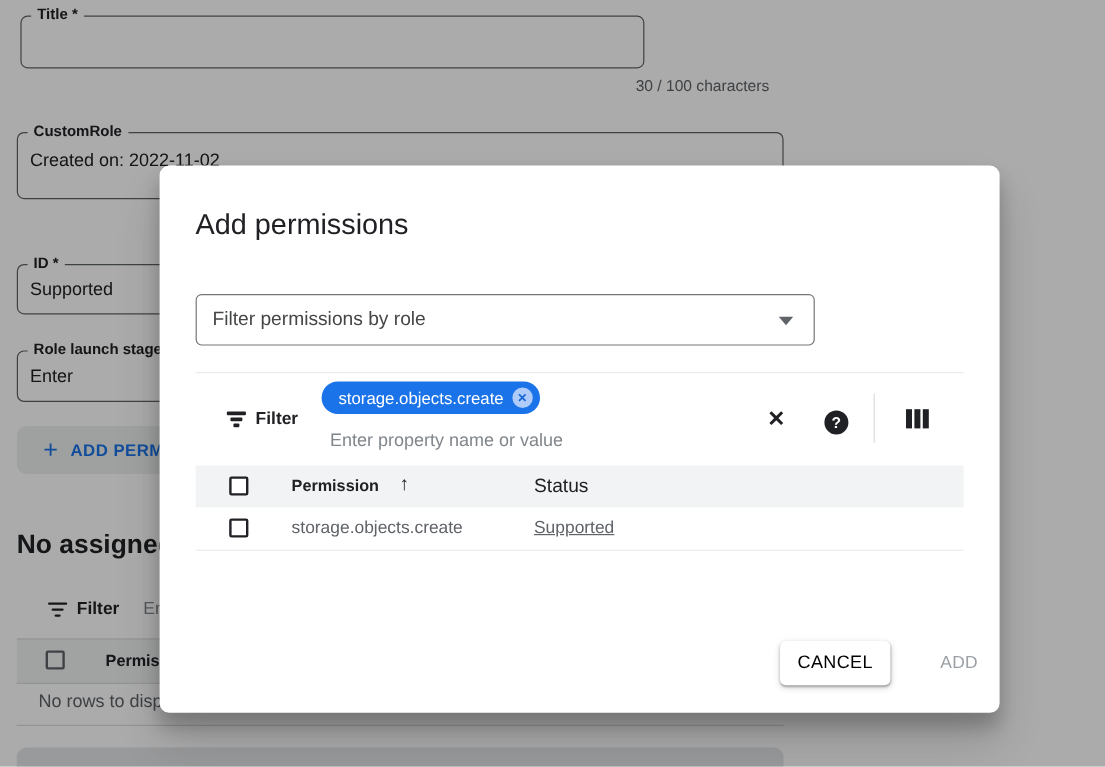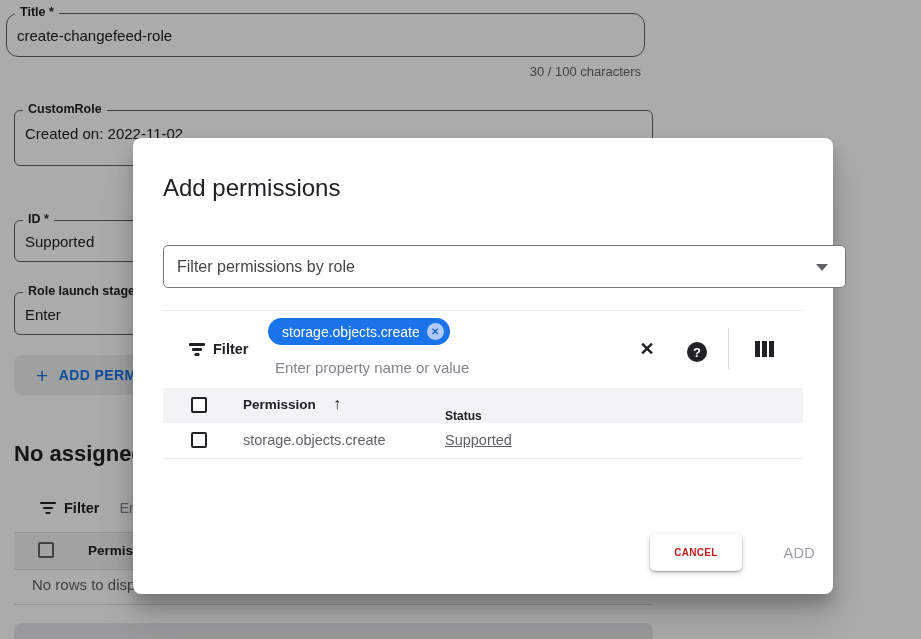--- a/index.html
+++ b/index.html
@@ -60,21 +60,21 @@
   .scrim { position:absolute; inset:0; background:rgba(0,0,0,0.33); }
 
   
   .dialog {
     position:absolute; left:133px; top:138px; width:700px; height:456px;
     background:#fff; border-radius:8px;
     box-shadow:0 11px 15px rgba(0,0,0,.2), 0 24px 38px rgba(0,0,0,.14);
   }
   .dlg-title { position:absolute; left:30px; top:36px; font-size:24px; font-weight:400; color:#202124; }
   .dlg-select {
-    position:absolute; left:30px; top:107px; width:683px; height:43px;
+    position:absolute; left:30px; top:107px; width:516px; height:43px;
     border:1px solid #747775; border-radius:5px; background:#fff; cursor:pointer;
   }
   .dlg-select .ph { position:absolute; left:13px; top:50%; transform:translateY(-50%); font-size:16px; color:#444746; }
   .caret {
     position:absolute; right:17px; top:50%; margin-top:-3px;
     width:0; height:0; border-left:6px solid transparent; border-right:6px solid transparent;
     border-top:7px solid #5f6368;
   }
   .toolbar-line { position:absolute; left:30px; top:172px; width:640px; height:1px; background:#e8eaed; }
   .dlg-filterlabel { position:absolute; left:80px; top:203px; font-size:14.5px; font-weight:700; color:#202124; }
@@ -99,51 +99,50 @@
   .colsicon { left:622px; top:203px; display:flex; gap:2.5px; width:auto; height:auto; }
   .colsicon i { display:block; width:4.5px; height:16px; background:#202124; }
 
   .dlg-thead {
     position:absolute; left:30px; top:250px; width:640px; height:35px;
     background:#f2f3f4;
   }
   .dlg-cbx { position:absolute; width:16px; height:16px; border:2px solid #202124; border-radius:2px; background:#fff; }
   .dlg-thead .c1 { position:absolute; left:80px; top:9px; font-size:13.5px; font-weight:700; color:#202124; }
   .sortarrow { position:absolute; left:170px; top:7px; font-size:16px; font-weight:700; color:#202124; }
-  .dlg-thead .c2 { position:absolute; left:282px; top:9px; font-size:12px; font-weight:700; color:#202124;margin-top:12px; }
+  .dlg-thead .c2 { position:absolute; left:282px; top:9px; font-size:16px; font-weight:400; color:#202124; }
   .dlg-row {
     position:absolute; left:30px; top:285px; width:640px; height:36px;
     border-bottom:1px solid #e8eaed; background:#fff;
   }
   .dlg-row .v1 { position:absolute; left:80px; top:9px; font-size:14.5px; color:#5f6368; }
   .dlg-row .v2 { position:absolute; left:282px; top:9px; font-size:14.5px; color:#5f6368;text-decoration:underline; }
 
   .btn-cancel {
     position:absolute; left:517px; top:396px; width:92px; height:37px;
     background:#fff; border:none; border-radius:5px;
     box-shadow:0 1px 2px rgba(0,0,0,.3), 0 2px 6px rgba(0,0,0,.15);
-    font-family:inherit; font-size:10px; font-weight:700; letter-spacing:.3px; color:#b91c1c;
+    font-family:inherit; font-size:15px; font-weight:400; letter-spacing:.3px; color:#000000;
     cursor:pointer;
   }
   .btn-add {
     position:absolute; left:626px; top:396px; width:56px; height:37px;
     background:transparent; border:none;
     font-family:inherit; font-size:14.5px; font-weight:500; letter-spacing:.3px; color:#9aa0a6;
     cursor:default;
     text-align:right;
   }
 </style>
 </head>
 <body>
 
 <div>
 
-  <div class="ofield" style="left:6px; top:13px; width:639px; height:44px;border-radius:12px;">
+  <div class="ofield" style="left:17px; top:13px; width:520px; height:44px;">
     <span class="olabel">Title *</span>
-    <span class="oval">create-changefeed-role</span>
   </div>
   <div class="counter">30 / 100 characters</div>
 
   <div class="ofield" style="left:14px; top:110px; width:639px; height:56px;">
     <span class="olabel">CustomRole</span>
     <span class="oval" style="top:14px; transform:none;">Created on: 2022-11-02</span>
   </div>
 
   <div class="ofield" style="left:14px; top:220px; width:639px; height:42px;">
     <span class="olabel">ID *</span>

